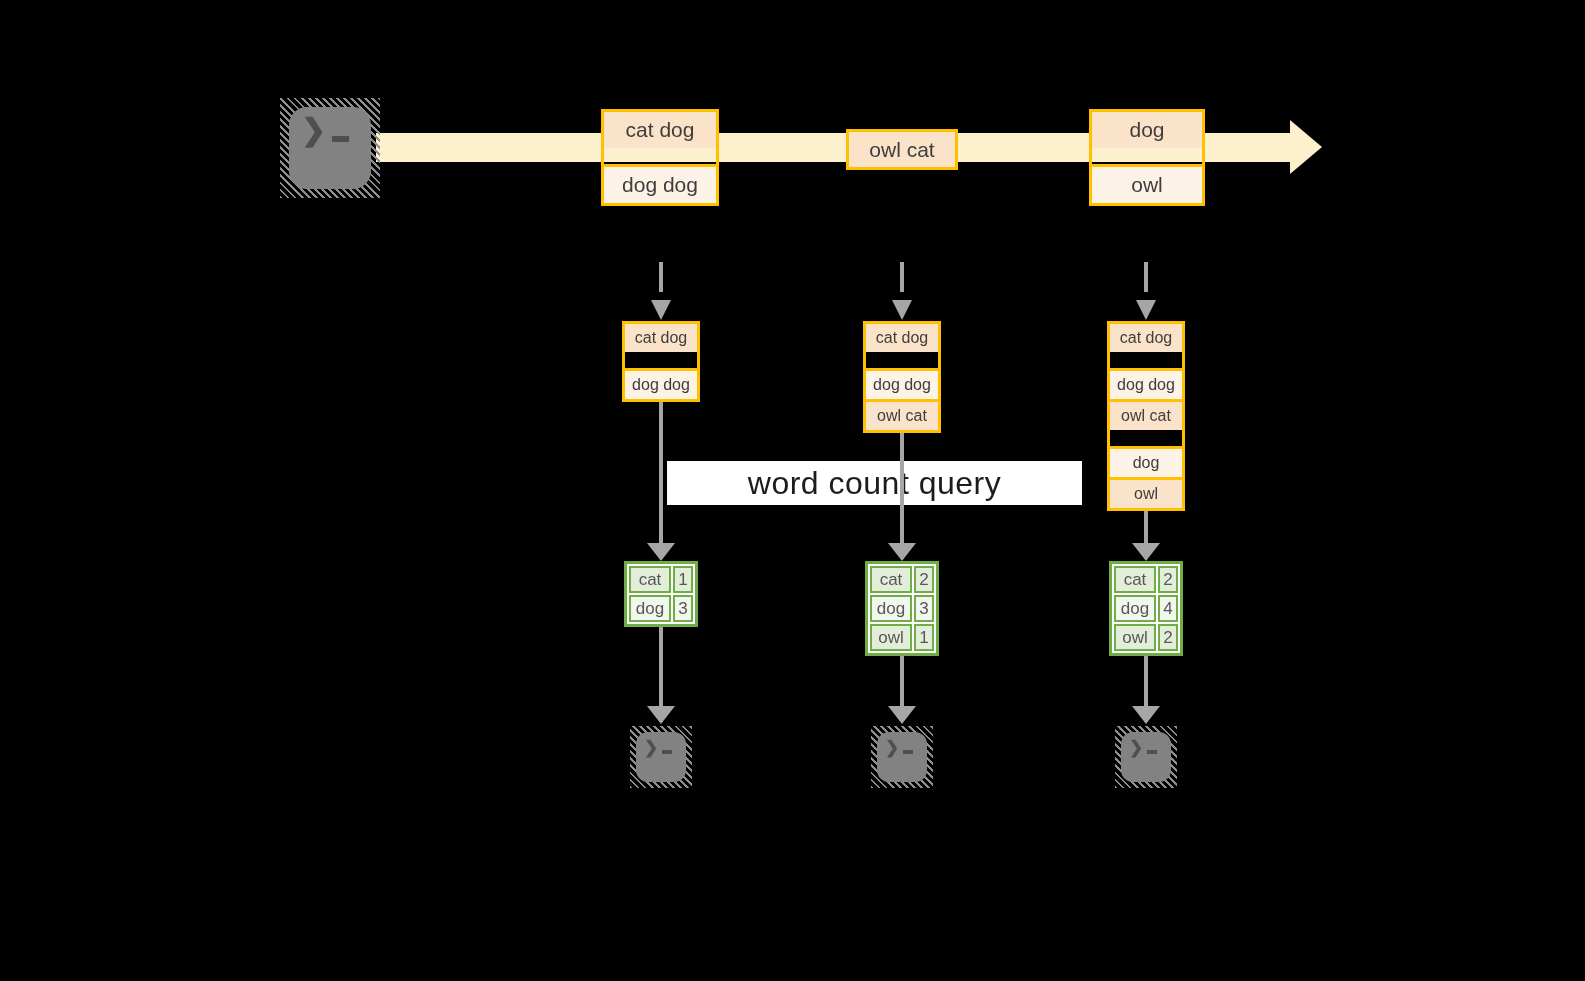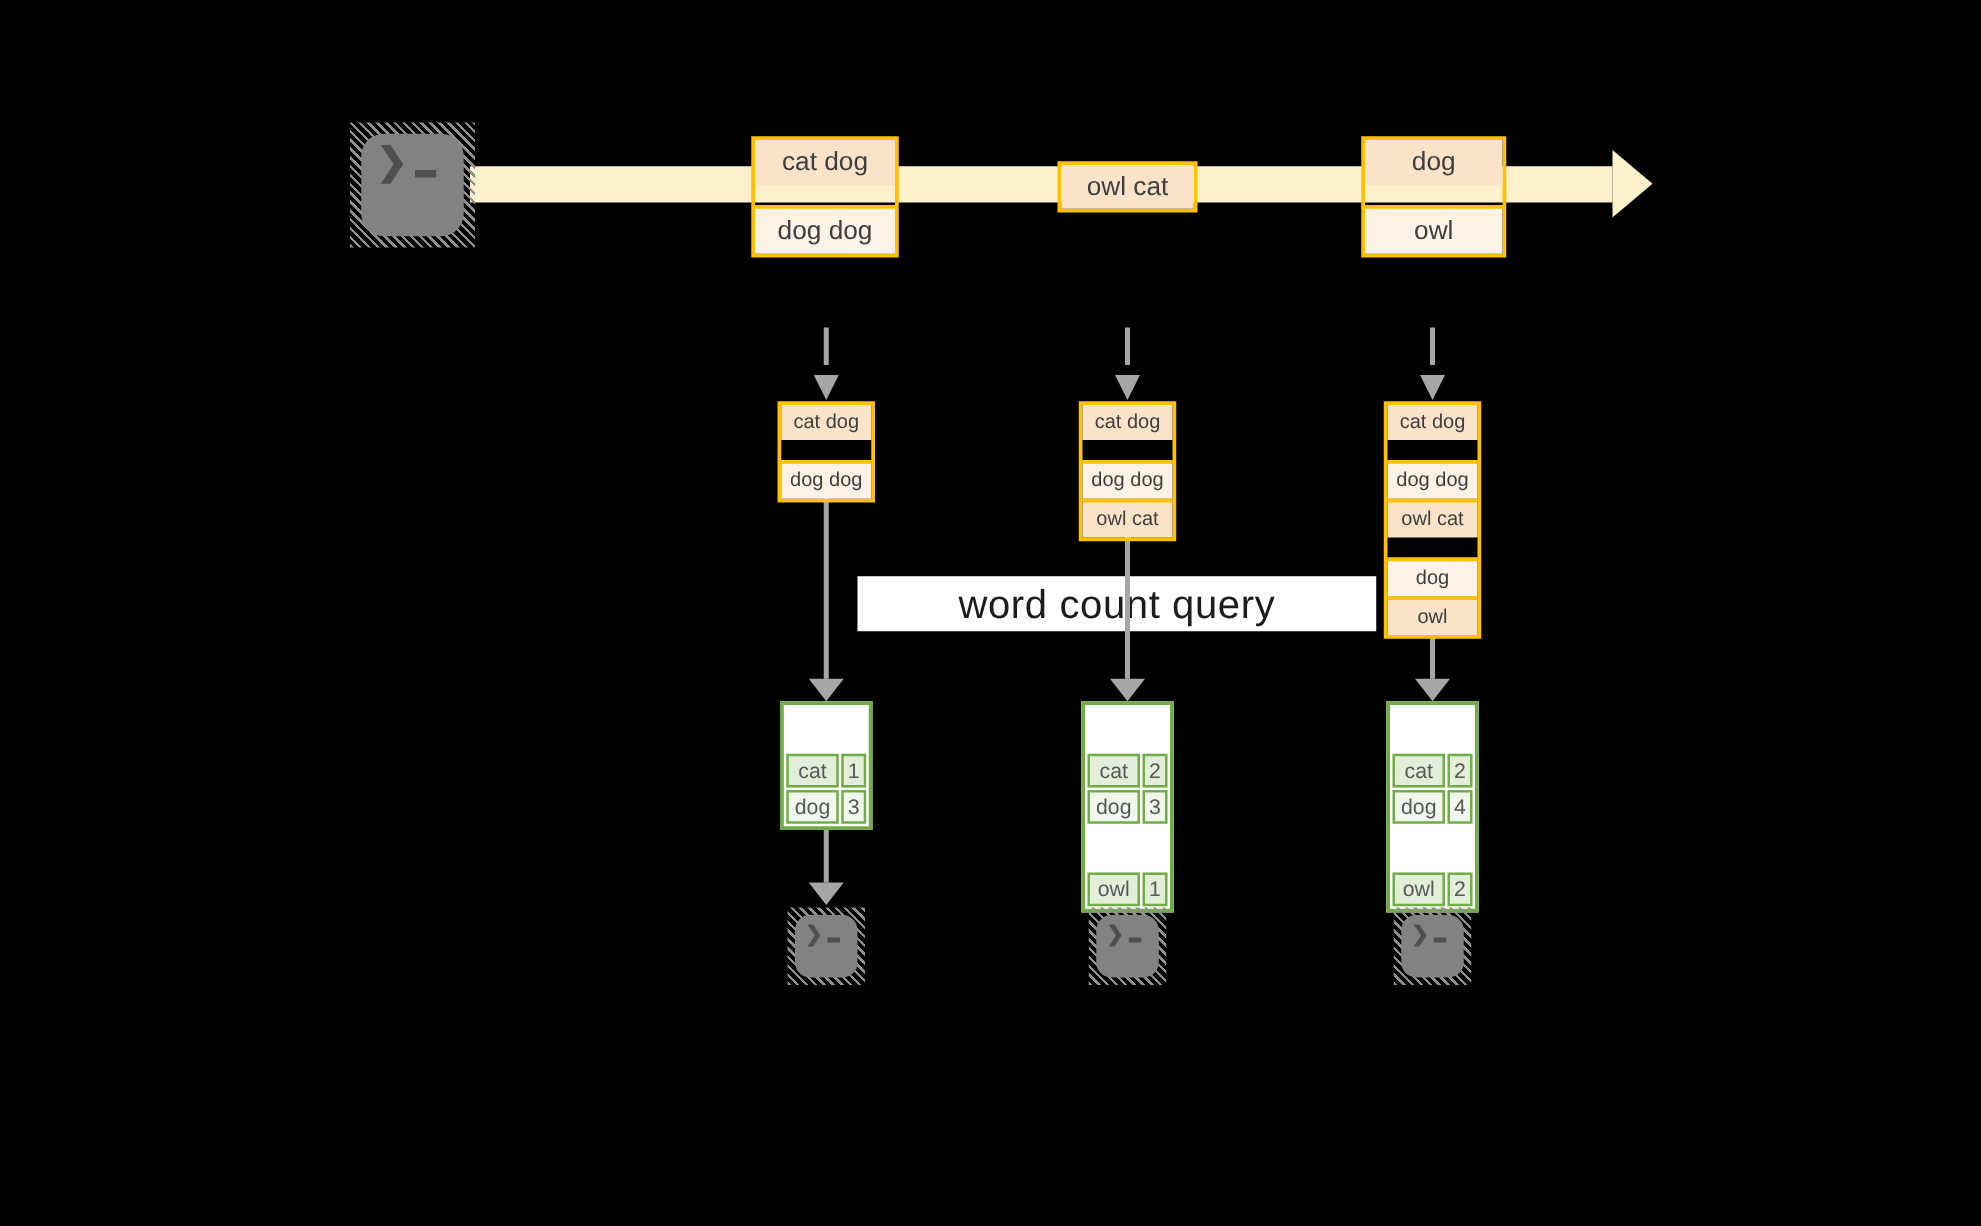--- a/index.html
+++ b/index.html
@@ -20,29 +20,29 @@
   .obox.stream.single .orow{height:35px;}
   .obox.stack .orow{height:28px;font-size:16px;}
   .fill-dark{background:var(--peachD,#FBE3C9);}
   .fill-light{background:var(--peachL,#FDF2E6);margin-top:16px;}
   
   .vline{position:absolute;width:4px;background:var(--arrow,#A6A6A6);z-index:2;}
   .tri{position:absolute;width:0;height:0;z-index:2;}
   .tri.dash-head{border-left:10px solid transparent;border-right:10px solid transparent;border-top:20px solid var(--arrow,#A6A6A6);}
   .tri.solid-head{border-left:14px solid transparent;border-right:14px solid transparent;border-top:18px solid var(--arrow,#A6A6A6);}
   
-  .qlabel{position:absolute;left:686px;top:461px;width:415px;height:44px;background:#ffffff;z-index:1;
+  .qlabel{position:absolute;left:667px;top:461px;width:415px;height:44px;background:#ffffff;z-index:1;
     display:flex;align-items:center;justify-content:center;font-size:32px;font-weight:300;
     letter-spacing:0.5px;color:#1c1c1c;}
   
   .gtable{position:absolute;z-index:3;background:#ffffff;border:3px solid var(--green,#70AD47);
     display:grid;grid-template-columns:42px 20px;gap:2px;padding:2px;box-sizing:content-box;}
   .gcell{border:2px solid var(--green,#70AD47);height:27px;box-sizing:border-box;
     display:flex;align-items:center;justify-content:center;font-size:17px;color:#575757;}
-  .gfill-dark{background:var(--greenD,#E2EED9);margin-top:37px;}
+  .gfill-dark{background:var(--greenD,#E2EED9);}
   .gfill-light{background:var(--greenL,#F1F7EC);}
   
   .term{position:absolute;z-index:3;
     background:repeating-linear-gradient(45deg,#8f8f8f 0px,#8f8f8f 2px,transparent 2px,transparent 5px);}
   .term-inner{position:absolute;background:var(--term,#828282);}
   .term.big{left:280px;top:98px;width:100px;height:100px;}
   .term.big .term-inner{left:9px;top:9px;right:9px;bottom:9px;border-radius:18px;}
   .term.small{width:62px;height:62px;}
   .term.small .term-inner{left:6px;top:6px;right:6px;bottom:6px;border-radius:12px;}
   .glyph{position:absolute;display:flex;align-items:flex-end;color:#4f4f4f;font-weight:bold;}

